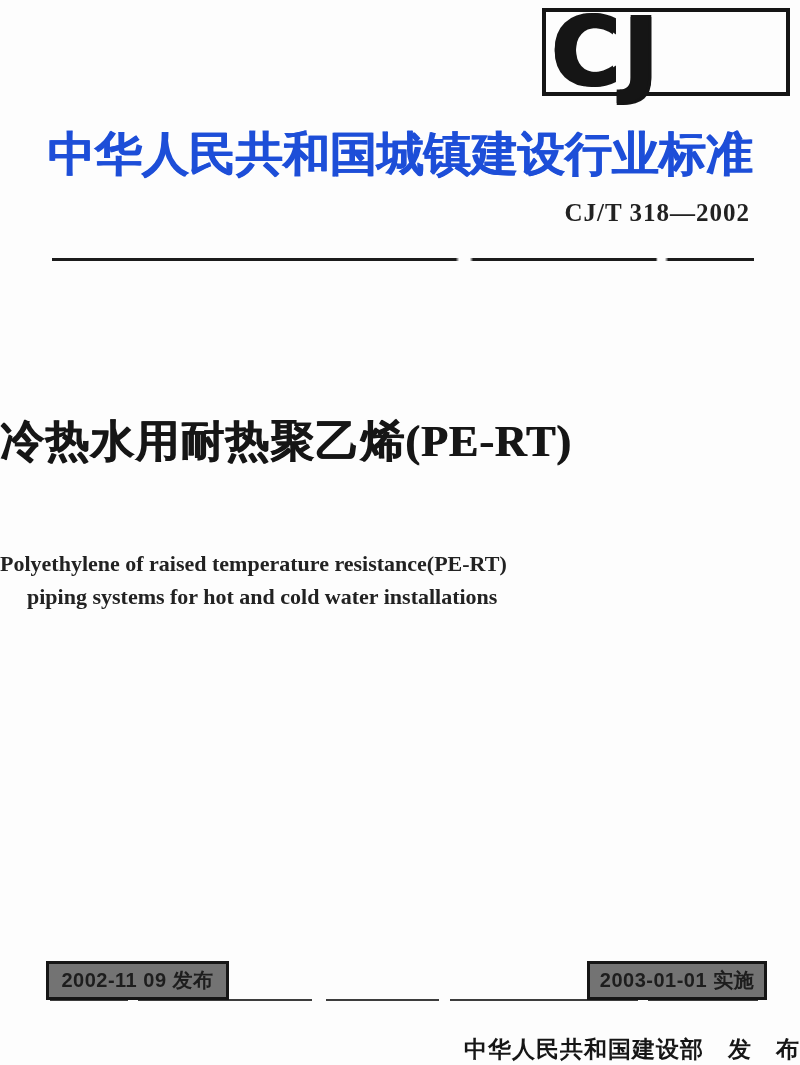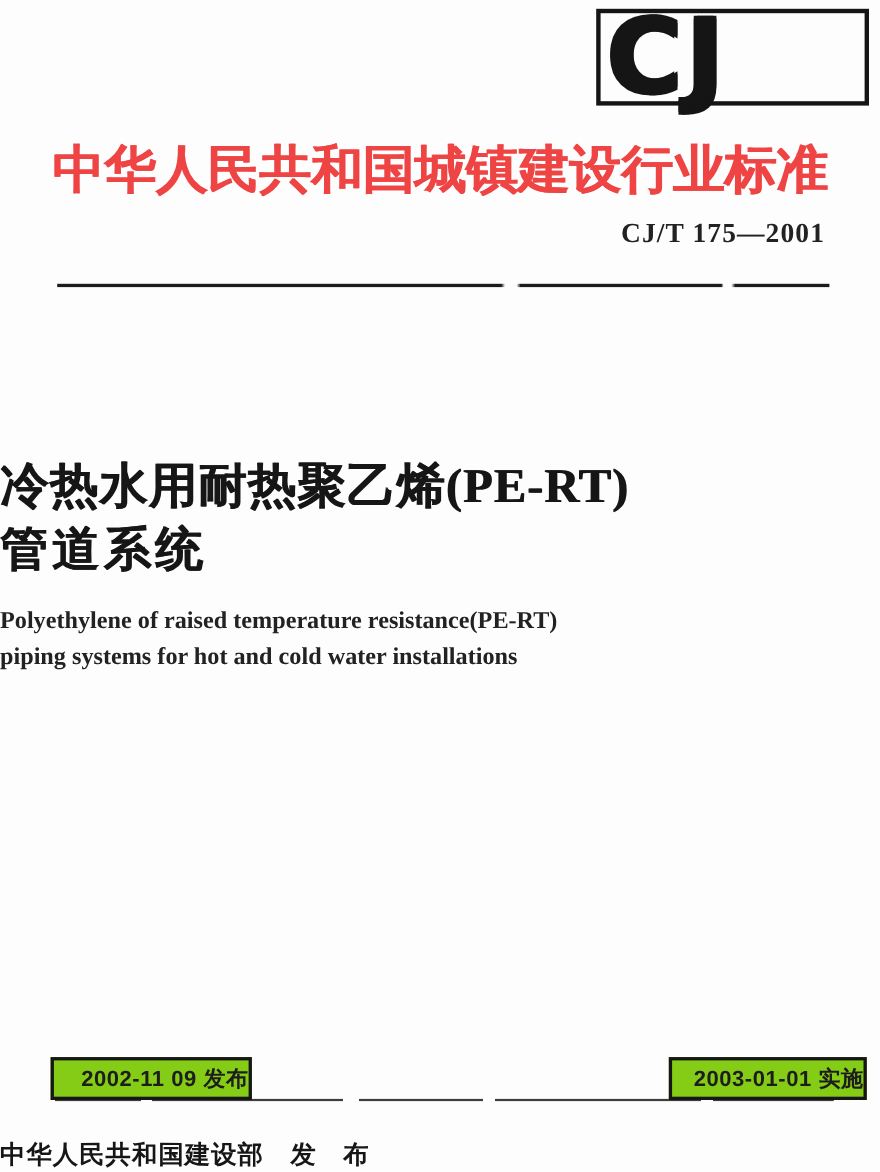--- a/index.html
+++ b/index.html
@@ -28,21 +28,21 @@
     position:absolute; left:196px; top:150px; z-index:1;
     font-family:"DejaVu Sans", sans-serif; font-weight:bold;
     font-size:66px; line-height:66px; letter-spacing:5px;
     color:#c9c9c9;
   }
 
   
   .heading {
     position:absolute; left:0; right:0; top:124px; z-index:2; margin:0;
     text-align:center; font-size:47px; line-height:60px;
-    font-weight:bold; letter-spacing:0px; color:#ef4444;
+    font-weight:bold; letter-spacing:0px; color:#1d4ed8;
     text-shadow:1px 0 currentColor;
   }
 
   .std-code {
     position:absolute; left:480px; top:199px; width:270px; z-index:2;
     text-align:right; font-family:"Liberation Serif", serif;
     font-weight:bold; font-size:25px; letter-spacing:1px; color:#222;
   }
 
   .rule-top {
@@ -58,62 +58,61 @@
   }
   .title-cn-line1 { font-size:44px; line-height:56px; letter-spacing:1px; }
   .title-cn-line2 { font-size:43px; line-height:52px; letter-spacing:4px; margin-top:5px; }
 
   .title-en {
     position:absolute; left:0; right:0; top:549px;
     font-family:"Liberation Serif", serif;
     font-weight:bold; color:#222;
   }
   .title-en-line1 { font-size:22px; line-height:30px; }
-  .title-en-line2 { font-size:22px; line-height:30px; margin-top:3px; }
+  .title-en-line2 { font-size:22px; line-height:30px; margin-top:3px;margin-left:27px; }
 
   
   .date-box {
     position:absolute; top:961px; height:39px; box-sizing:border-box;
-    border:3px solid #161616; display:flex; align-items:center; justify-content:flex-end;
+    border:3px solid #161616; display:flex; align-items:center; justify-content:center;
     font-size:20px; font-weight:bold; letter-spacing:0.5px; color:#1d1d1d;
-    background:#84cc16; z-index:2; white-space:nowrap;
+    background:#737373; z-index:2; white-space:nowrap;
   }
   .date-left  { left:46px;  width:183px; }
-  .date-right { left:608px; width:180px; }
+  .date-right { left:587px; width:180px; }
 
   .rule-bottom {
     position:absolute; left:50px; top:999px; width:708px; height:2px; z-index:1;
     background:linear-gradient(90deg,#3d3d3d 0 11%,transparent 11% 12.5%,#3d3d3d 12.5% 37%,transparent 37% 39%,#3d3d3d 39% 55%,transparent 55% 56.5%,#3d3d3d 56.5% 83%,transparent 83% 84.5%,#3d3d3d 84.5% 100%);
   }
 
   .publisher {
     position:absolute; left:0; right:0; top:1034px;
-    text-align:left; font-size:23px; font-weight:bold;
+    text-align:right; font-size:23px; font-weight:bold;
     letter-spacing:1px; color:#161616;
   }
 </style>
 </head>
 <body>
 
 <div class="page">
 
   <div class="cj-box">
     <span class="cj-text">CJ</span>
   </div>
 
 
   <h1 class="heading">中华人民共和国城镇建设行业标准</h1>
 
-  <div class="std-code">CJ/T 175—2001</div>
+  <div class="std-code">CJ/T 318—2002</div>
 
   <div class="rule-top"></div>
 
   <div class="title-cn">
     <div class="title-cn-line1">冷热水用耐热聚乙烯(PE-RT)</div>
-    <div class="title-cn-line2">管道系统</div>
   </div>
 
   <div class="title-en">
     <div class="title-en-line1">Polyethylene of raised temperature resistance(PE-RT)</div>
     <div class="title-en-line2">piping systems for hot and cold water installations</div>
   </div>
 
   <div class="date-box date-left">
     <span>2002-11 09 发布</span>
   </div>

